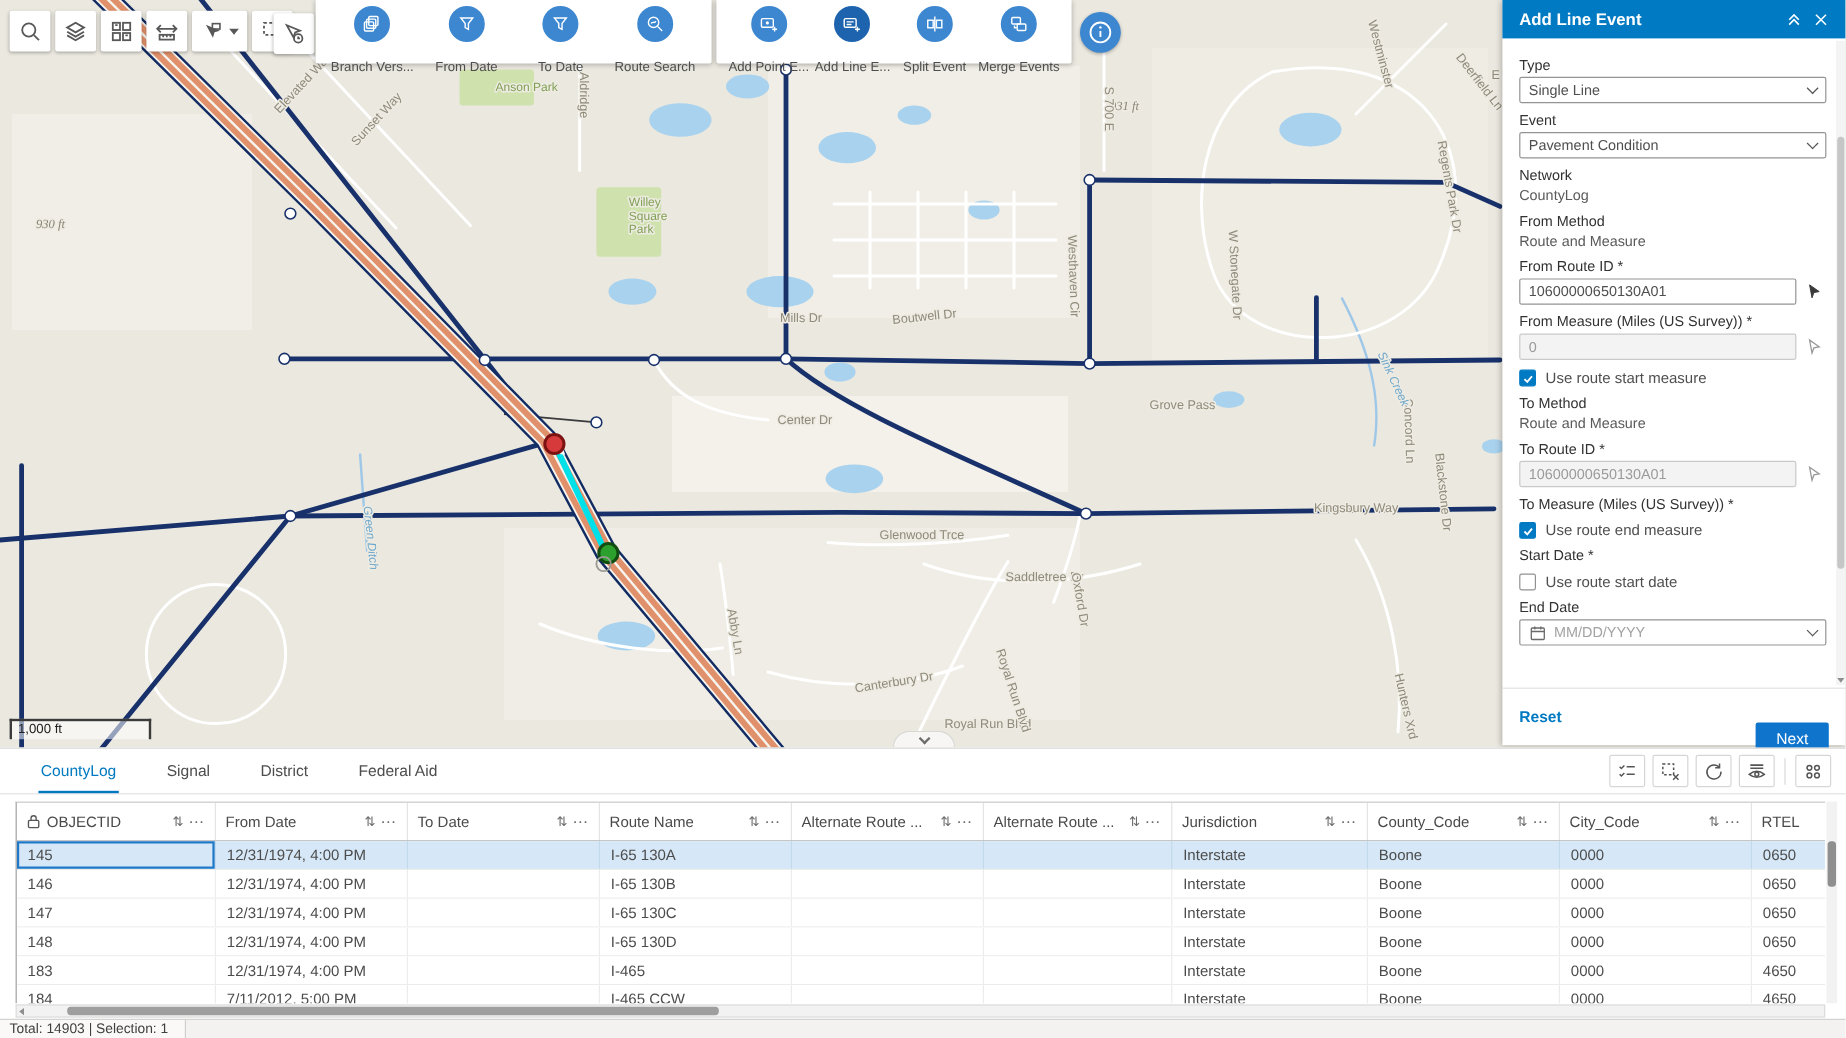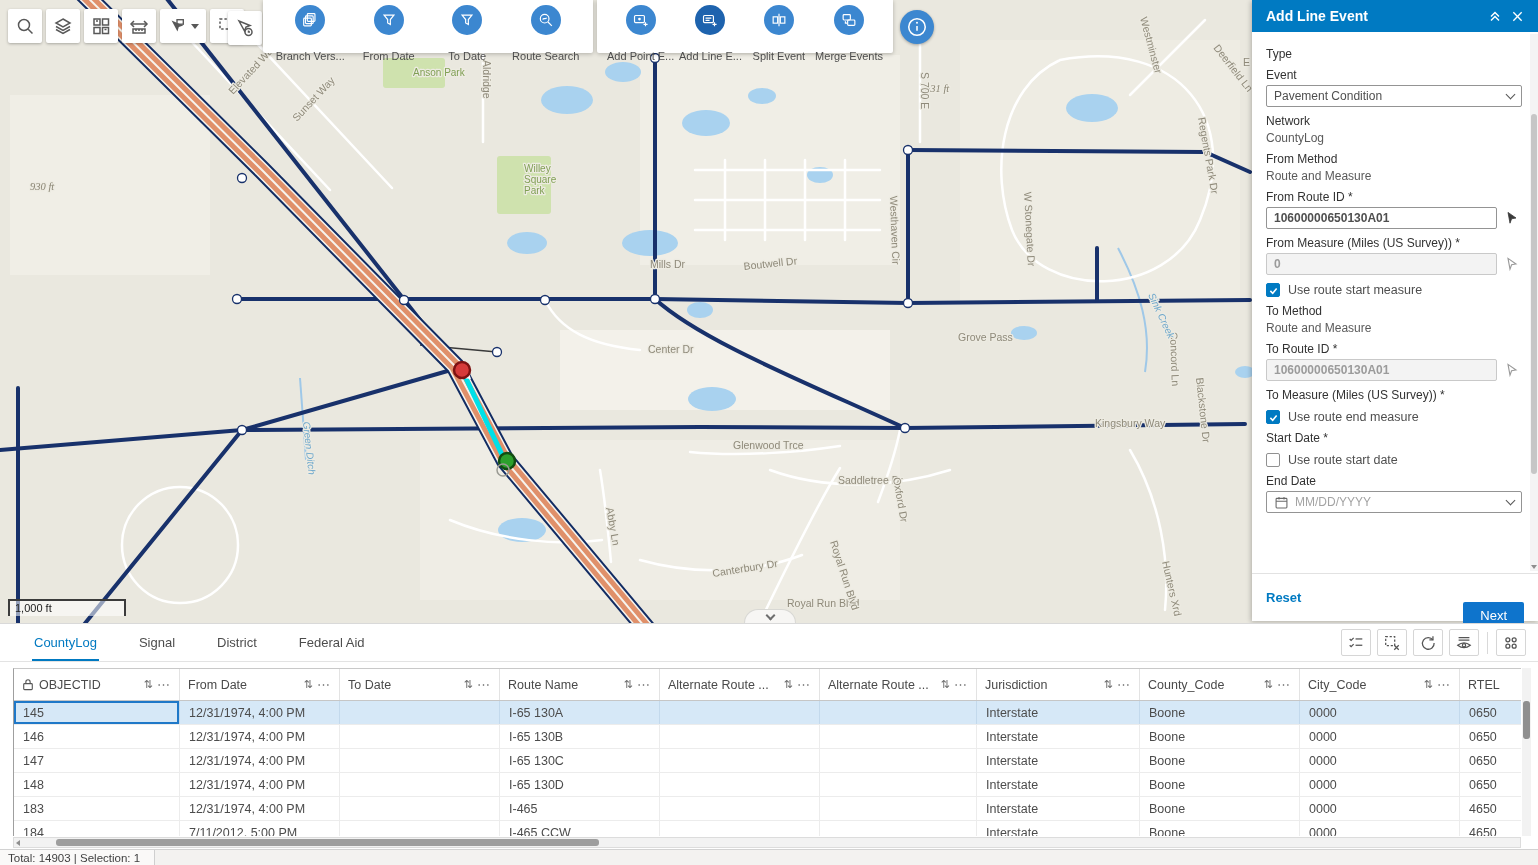--- a/index.html
+++ b/index.html
@@ -61,21 +61,21 @@
   .ph-ico { width:22px; height:22px; display:flex; align-items:center; justify-content:center; cursor:pointer; }
   .ph-ico svg { stroke:#fff; fill:none; stroke-width:1.6; }
   #panel-body { position:absolute; top:32px; bottom:50px; left:0; right:8px; overflow:hidden; padding:8px 8px 0 14px; }
   .flabel { font-size:12px; color:#323232; margin:7px 0 3px; }
   .fvalue { font-size:12px; color:#5a5a5a; }
   .selbox { height:22px; border:1px solid #949494; border-radius:2px; background:#fff;
     display:flex; align-items:center; padding:0 7px; font-size:12px; color:#4f4f4f; cursor:pointer; }
   .selbox .grow { flex:1; }
   .chevdn { width:7px; height:7px; border-right:1.6px solid #555; border-bottom:1.6px solid #555;
     transform:rotate(45deg); margin-top:-3px; }
-  .inrow { display:flex; align-items:center; gap:5px;font-weight:bold; }
+  .inrow { display:flex; align-items:center; gap:5px; }
   .tinput { flex:1; height:22px; border:1px solid #949494; border-radius:2px; background:#fff;
     font-size:12px; color:#4f4f4f; display:flex; align-items:center; padding:0 7px; }
   .tinput.dis { background:#f3f3f3; border-color:#c9c9c9; color:#9b9b9b; }
   .pickbtn { width:20px; height:20px; background:none; border:none; cursor:pointer; padding:0;
     display:flex; align-items:center; justify-content:center; }
   .cbrow { display:flex; align-items:center; gap:8px; margin:8px 0 2px; font-size:12.5px; color:#4f4f4f; }
   .cb { width:14px; height:14px; border:1px solid #919191; border-radius:2px; background:#fff;
     display:flex; align-items:center; justify-content:center; cursor:pointer; }
   .cb.checked { background:#007ac2; border-color:#007ac2; }
   .cb svg { stroke:#fff; fill:none; stroke-width:2; }
@@ -437,20 +437,24 @@
         </span>
       <span class="ph-ico">
           <svg width="15" height="15" viewBox="0 0 18 18">
             <path d="M4 4 L14 14 M14 4 L4 14"></path>
           </svg>
         </span>
     </div>
 
     <div id="panel-body">
       <div class="flabel">Type</div>
+      <div class="selbox">
+          <span class="grow">Single Line</span>
+          <span class="chevdn"></span>
+        </div>
 
       <div class="flabel">Event</div>
       <div class="selbox">
           <span class="grow">Pavement Condition</span>
           <span class="chevdn"></span>
         </div>
 
       <div class="flabel">Network</div>
       <div class="fvalue">CountyLog</div>
 

